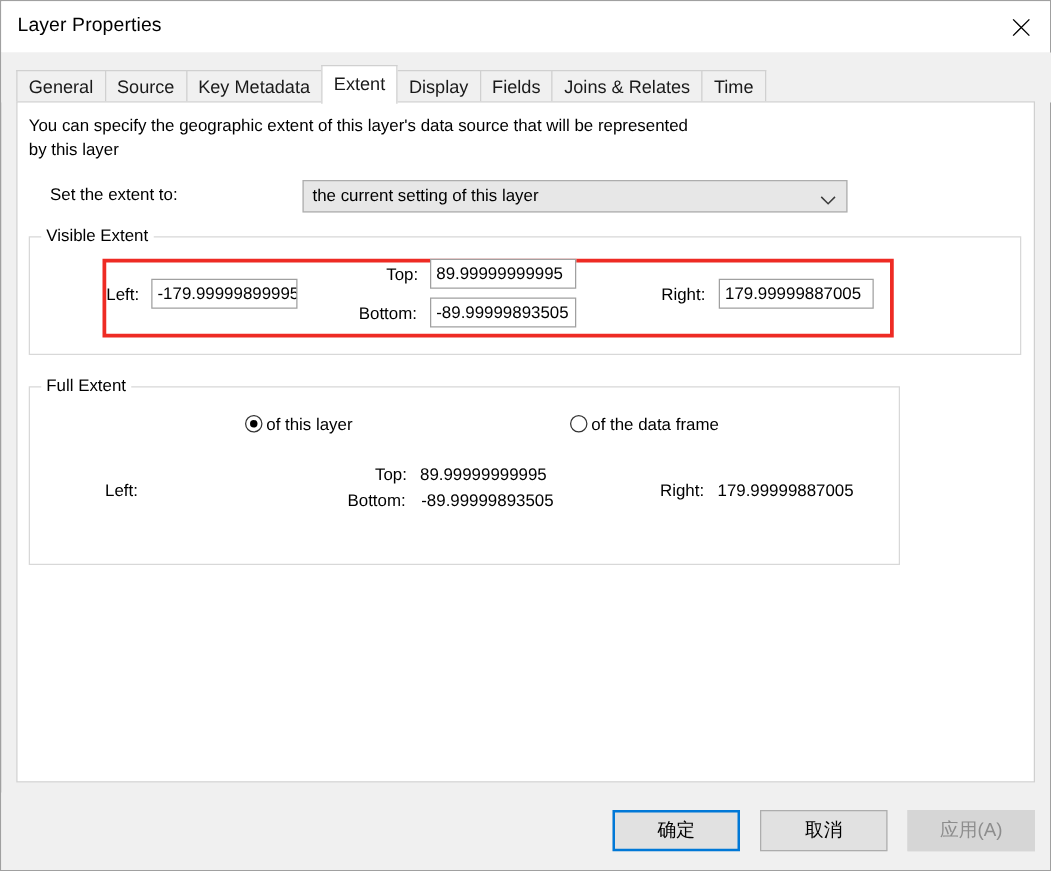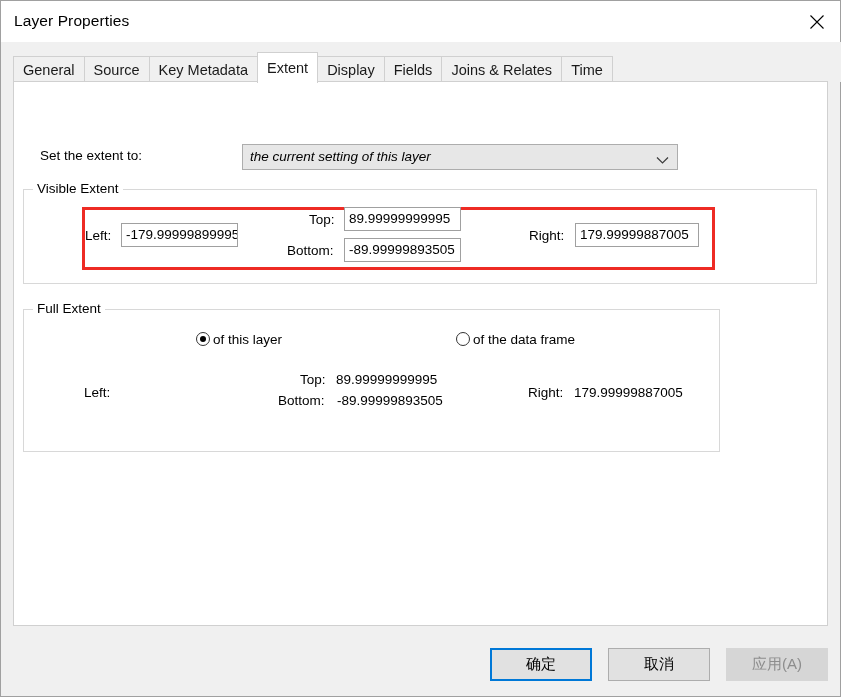--- a/index.html
+++ b/index.html
@@ -143,21 +143,20 @@
     border: 1px solid #adadad;
     box-sizing: border-box;
     cursor: pointer;
   }
   .combo-text {
     position: absolute;
     left: 7px;
     top: 4px;
     font-size: 13.5px;
     color: #000;
-    font-style: italic;
   }
   .combo-arrow {
     position: absolute;
     right: 8px;
     top: 8px;
   }
 
   
   .group {
     position: absolute;
@@ -339,20 +338,24 @@
       <div class="tab active">Extent</div>
       <div class="tab">Display</div>
       <div class="tab">Fields</div>
       <div class="tab">Joins &amp; Relates</div>
       <div class="tab">Time</div>
     </div>
   </div>
 
   <div class="page">
 
+    <div class="desc">
+      <div>You can specify the geographic extent of this layer's data source that will be represented</div>
+      <div>by this layer</div>
+    </div>
 
     <div class="row-extentto">
       <div class="lbl-extentto">Set the extent to:</div>
       <div class="combo">
         <span class="combo-text">the current setting of this layer</span>
         <span class="combo-arrow">
           <svg width="13" height="9" viewBox="0 0 13 9">
             <path d="M1 1.5 L6.5 7 L12 1.5" stroke="#3b3b3b" stroke-width="1.2" fill="none"></path>
           </svg>
         </span>

